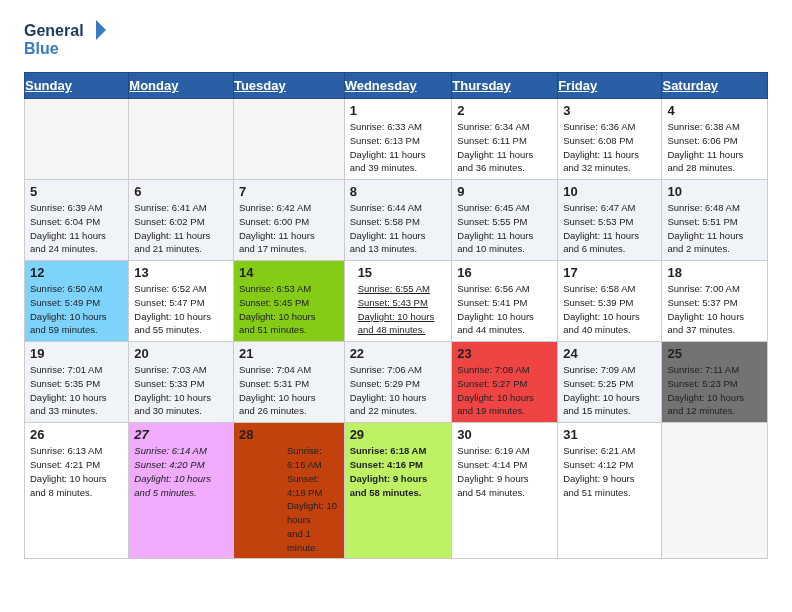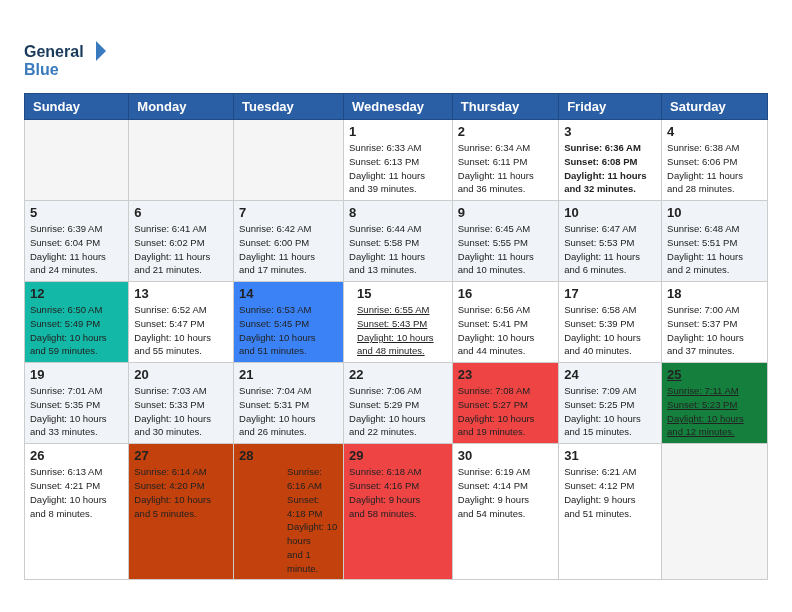--- a/index.html
+++ b/index.html
@@ -11,21 +11,20 @@
     }
     .page {
       width: 792px;
       padding: 18px 24px 18px 24px;
     }
     .header {
       display: flex;
       justify-content: space-between;
       align-items: center;
       margin-bottom: 10px;
-      margin-top: 21px;
     }
     .logo {
       display: flex;
       align-items: center;
     }
     .title-block {
       text-align: right;
     }
     .month-title {
       font-size: 36px;
@@ -41,22 +40,23 @@
       width: 100%;
       border-collapse: collapse;
       border: 1px solid #ccc;
     }
     .calendar th {
       background: #2a5fa5;
       color: #fff;
       font-size: 13px;
       font-weight: bold;
       text-align: left;
-      padding: 5px 8px;
+      padding: 5px 0;
       border: 1px solid #1e4a85;
+      text-decoration: underline;
     }
     .calendar td {
       vertical-align: top;
       border: 1px solid #ccc;
       padding: 4px 5px;
       width: 113px;
       min-height: 80px;
       font-size: 9.5px;
       color: #222;
       background: #fff;
@@ -127,21 +127,21 @@
           </td>
           <td style="background: rgb(255, 255, 255);">
             <span class="day-num">2</span>
             <div class="day-info" style="white-space: pre-line;">Sunrise: 6:34 AM
 Sunset: 6:11 PM
 Daylight: 11 hours
 and 36 minutes.</div>
           </td>
           <td style="background: rgb(255, 255, 255);">
             <span class="day-num">3</span>
-            <div class="day-info" style="white-space: pre-line; font-weight: bold;">Sunrise: 6:36 AM
+            <div class="day-info" style="white-space: pre-line;">Sunrise: 6:36 AM
 Sunset: 6:08 PM
 Daylight: 11 hours
 and 32 minutes.</div>
           </td>
           <td style="background: rgb(255, 255, 255);">
             <span class="day-num">4</span>
             <div class="day-info" style="white-space: pre-line;">Sunrise: 6:38 AM
 Sunset: 6:06 PM
 Daylight: 11 hours
 and 28 minutes.</div>
@@ -192,35 +192,35 @@
           </td>
           <td style="background: rgb(240, 244, 248);">
             <span class="day-num">10</span>
             <div class="day-info" style="white-space: pre-line;">Sunrise: 6:48 AM
 Sunset: 5:51 PM
 Daylight: 11 hours
 and 2 minutes.</div>
           </td>
         </tr>
         <tr>
-          <td style="background: #14b8a6;">
+          <td style="background: #7dd3fc;">
             <span class="day-num">12</span>
             <div class="day-info" style="white-space: pre-line;">Sunrise: 6:50 AM
 Sunset: 5:49 PM
 Daylight: 10 hours
 and 59 minutes.</div>
           </td>
           <td style="background: rgb(255, 255, 255);">
             <span class="day-num">13</span>
             <div class="day-info" style="white-space: pre-line;">Sunrise: 6:52 AM
 Sunset: 5:47 PM
 Daylight: 10 hours
 and 55 minutes.</div>
           </td>
-          <td style="background: #3b82f6;">
+          <td style="background: #84cc16;">
             <span class="day-num">14</span>
             <div class="day-info" style="white-space: pre-line;">Sunrise: 6:53 AM
 Sunset: 5:45 PM
 Daylight: 10 hours
 and 51 minutes.</div>
           </td>
           <td style="background: rgb(255, 255, 255); padding-left: 13px;">
             <span class="day-num">15</span>
             <div class="day-info" style="white-space: pre-line; text-decoration: underline;">Sunrise: 6:55 AM
 Sunset: 5:43 PM
@@ -285,53 +285,53 @@
 Daylight: 10 hours
 and 19 minutes.</div>
           </td>
           <td style="background: rgb(240, 244, 248);">
             <span class="day-num">24</span>
             <div class="day-info" style="white-space: pre-line;">Sunrise: 7:09 AM
 Sunset: 5:25 PM
 Daylight: 10 hours
 and 15 minutes.</div>
           </td>
-          <td style="background: #15803d; text-decoration: underline;">
+          <td style="background: #737373;">
             <span class="day-num">25</span>
             <div class="day-info" style="white-space: pre-line;">Sunrise: 7:11 AM
 Sunset: 5:23 PM
 Daylight: 10 hours
 and 12 minutes.</div>
           </td>
         </tr>
         <tr>
           <td style="background: rgb(255, 255, 255);">
             <span class="day-num">26</span>
             <div class="day-info" style="white-space: pre-line;">Sunrise: 6:13 AM
 Sunset: 4:21 PM
 Daylight: 10 hours
 and 8 minutes.</div>
           </td>
-          <td style="background: #c2410c;">
+          <td style="background: #f0abfc; font-style: italic;">
             <span class="day-num">27</span>
             <div class="day-info" style="white-space: pre-line;">Sunrise: 6:14 AM
 Sunset: 4:20 PM
 Daylight: 10 hours
 and 5 minutes.</div>
           </td>
           <td style="background: #c2410c;">
             <span class="day-num">28</span>
             <div class="day-info" style="white-space: pre-line; margin-left: 48px;">Sunrise: 6:16 AM
 Sunset: 4:18 PM
 Daylight: 10 hours
 and 1 minute.</div>
           </td>
-          <td style="background: #ef4444;">
+          <td style="background: #bef264;">
             <span class="day-num">29</span>
-            <div class="day-info" style="white-space: pre-line;">Sunrise: 6:18 AM
+            <div class="day-info" style="white-space: pre-line; font-weight: bold;">Sunrise: 6:18 AM
 Sunset: 4:16 PM
 Daylight: 9 hours
 and 58 minutes.</div>
           </td>
           <td style="background: rgb(255, 255, 255);">
             <span class="day-num">30</span>
             <div class="day-info" style="white-space: pre-line;">Sunrise: 6:19 AM
 Sunset: 4:14 PM
 Daylight: 9 hours
 and 54 minutes.</div>

